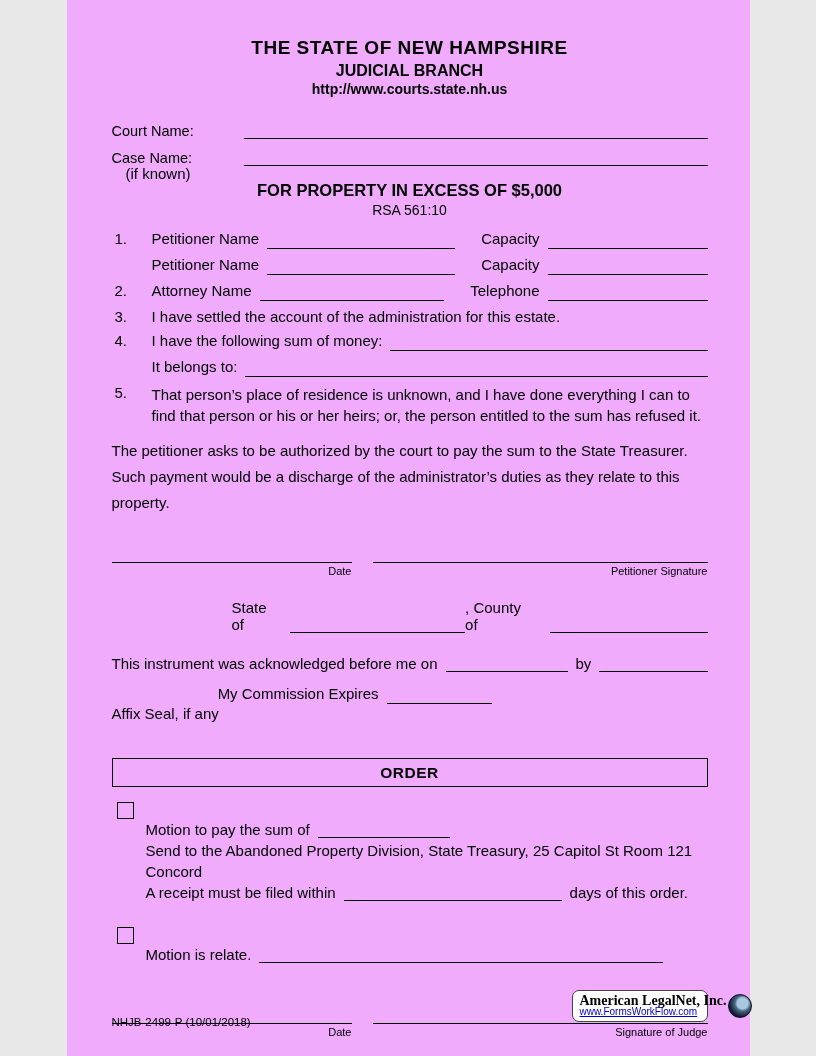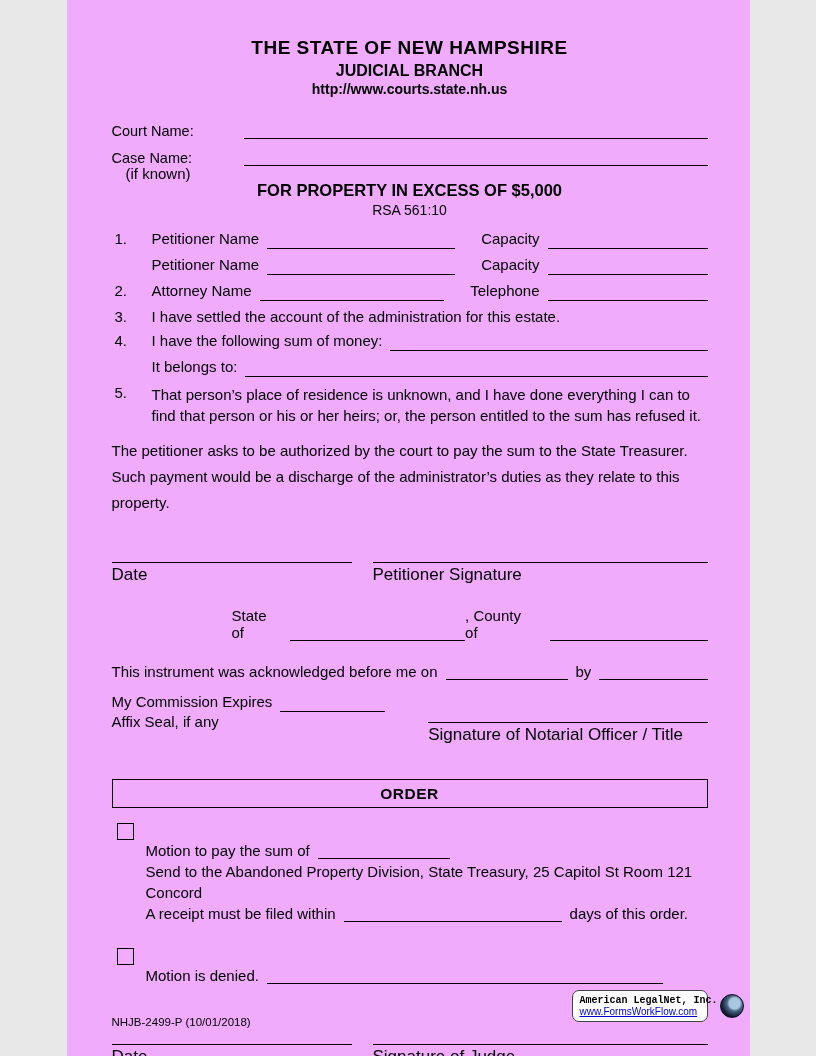--- a/index.html
+++ b/index.html
@@ -33,26 +33,26 @@
   .grow{flex:1;}
   .gap-l{margin-left:8px;}
   .gap-r{margin-right:8px;}
   
   .para{margin-top:12px;line-height:26px;}
   
   .sigrow{display:flex;justify-content:space-between;margin-top:30px;}
   .sigcol-l{width:240px;}
   .sigcol-r{width:335px;}
   .sigline{border-bottom:1.6px solid #000;height:16px;}
-  .siglbl{font-size:17px;margin-top:2px;}
+  .siglbl{font-size:11px;margin-top:2px;text-align:right;}
   .staterow{display:flex;align-items:flex-end;margin-top:22px;margin-left:120px;}
   .ackrow{display:flex;align-items:flex-end;margin-top:20px;}
   .commrow{display:flex;justify-content:space-between;margin-top:12px;}
   .commleft{width:380px;}
-  .commleft .l1{display:flex;align-items:flex-end;line-height:20px;}
+  .commleft .l1{display:flex;align-items:flex-end;line-height:20px;justify-content:flex-end;}
   .commleft .l2{line-height:20px;}
   .commright{width:335px;padding-top:14px;}
   
   .orderbox{border:1.6px solid #000;margin-top:34px;height:27px;display:flex;align-items:center;justify-content:center;}
   .orderbox span{font-size:15.5px;font-weight:bold;letter-spacing:.5px;}
   .chkblock{display:flex;margin-top:13px;flex-direction:column;}
   .chk{width:15px;height:15px;border:1.6px solid #000;margin-left:5px;margin-top:2px;flex:none;}
   .chktext{margin-left:34px;flex:1;line-height:21px;}
   .chkblock2{margin-top:22px;}
   .denied-line{flex:1;margin-right:45px;}
@@ -60,21 +60,21 @@
   .judgerow{display:flex;justify-content:space-between;margin-top:42px;}
   .namejudge{width:335px;margin-left:auto;margin-top:26px;}
   
   .formnum{position:absolute;left:45px;top:1016px;font-size:11.5px;}
   .alnbox{
     position:absolute;right:42px;top:990px;width:136px;border:1.2px solid #444;
     border-radius:7px;background:#fdfdfd;display:flex;align-items:center;
     padding:3px 4px 3px 7px;box-sizing:border-box;
   }
   .alntext{flex:1;}
-  .aln1{font-family:Liberation Mono, monospace;font-weight:bold;font-size:10px;line-height:11px;white-space:nowrap;text-align:right;}
+  .aln1{font-family:Liberation Serif, serif;font-weight:bold;font-size:14px;line-height:11px;white-space:nowrap;}
   .aln2{font-family:Liberation Sans, sans-serif;font-size:10px;line-height:11px;text-decoration:underline;white-space:nowrap;}
   .globe{
     width:22px;height:22px;border-radius:50%;flex:none;margin-left:2px;
     background:radial-gradient(circle at 62% 38%, #a8c8e0 0 28%, #4a6785 40%, #10182e 70%);
     border:1px solid #0a0f1e;
   }
 </style>
 </head>
 <body>
 
@@ -201,24 +201,20 @@
   </div>
 
   <div class="commrow">
     <div class="commleft">
       <div class="l1">
         <span class="gap-r">My Commission Expires</span>
         <span class="blank" style="width:105px;"></span>
       </div>
       <div class="l2">Affix Seal, if any</div>
     </div>
-    <div class="commright">
-      <div class="sigline"></div>
-      <div class="siglbl">Signature of Notarial Officer / Title</div>
-    </div>
   </div>
 
   <div class="orderbox">
     <span>ORDER</span>
   </div>
 
   <div class="chkblock">
     <div class="chk"></div>
     <div class="chktext">
       <div class="frow">
@@ -231,21 +227,21 @@
         <span class="blank" style="width:218px;"></span>
         <span class="gap-l">days of this order.</span>
       </div>
     </div>
   </div>
 
   <div class="chkblock chkblock2">
     <div class="chk"></div>
     <div class="chktext">
       <div class="frow">
-        <span class="gap-r">Motion is denied.</span>
+        <span class="gap-r">Motion is relate.</span>
         <span class="blank denied-line"></span>
       </div>
     </div>
   </div>
 
   <div class="judgerow">
     <div class="sigcol-l">
       <div class="sigline"></div>
       <div class="siglbl">Date</div>
     </div>

